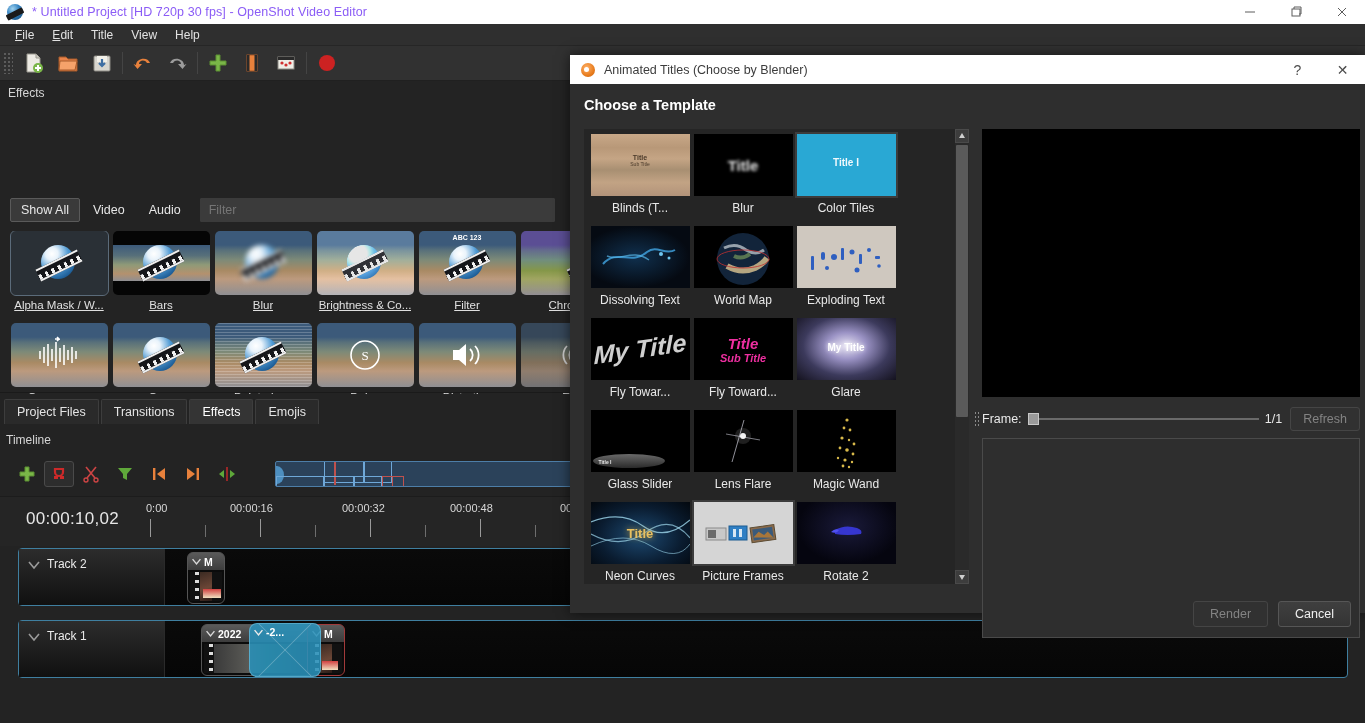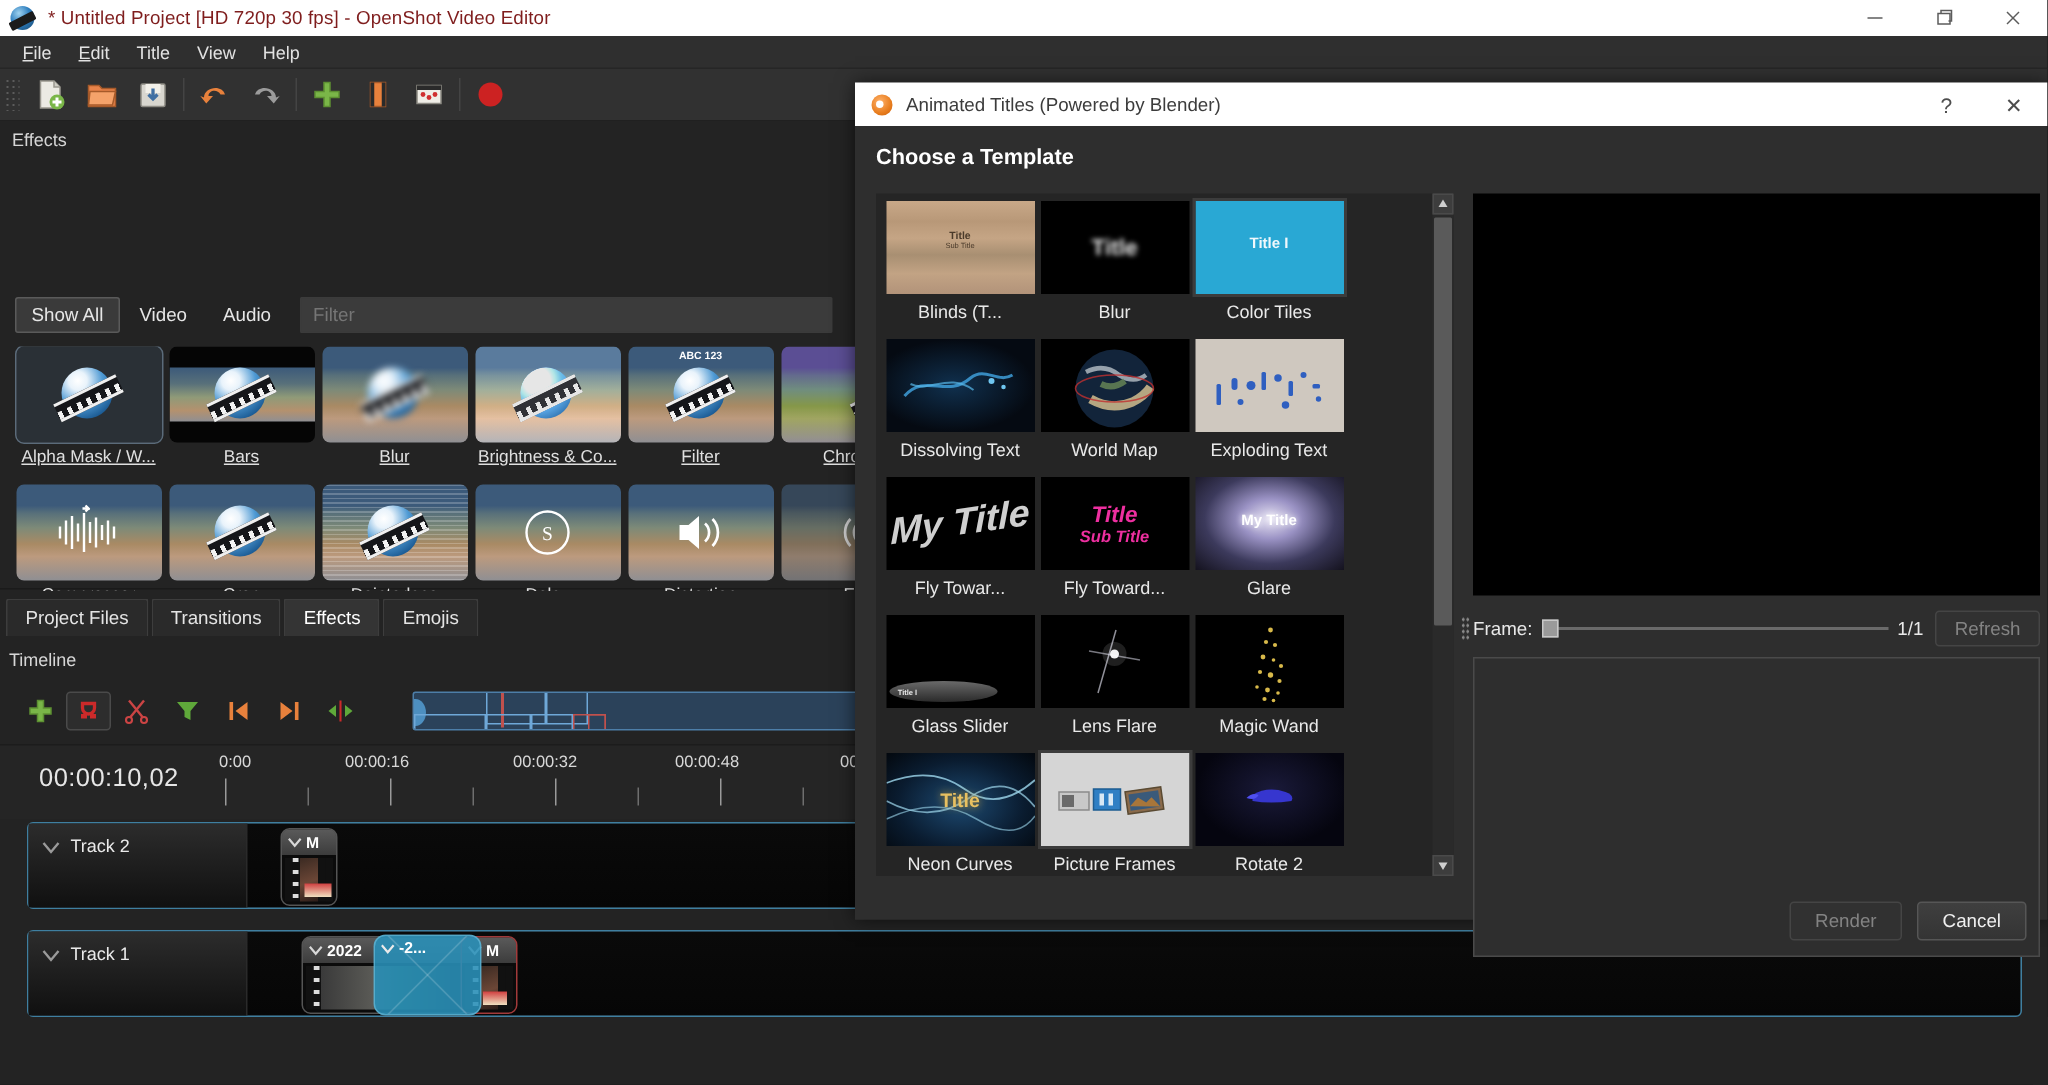--- a/index.html
+++ b/index.html
@@ -19,21 +19,21 @@
   .winbar .logo { width:18px; height:18px; margin-left:6px; position:relative; }
   .winbar .logo .sph {
     position:absolute; left:1px; top:1px; width:16px; height:16px; border-radius:50%;
     background:radial-gradient(circle at 35% 30%, #9fd2ef 0%, #2f7fbf 45%, #15456e 100%);
   }
   .winbar .logo .strip {
     position:absolute; left:0px; top:8px; width:18px; height:6px;
     background:#1b1b1b; transform:rotate(-27deg); border-radius:1px;
   }
   .winbar .title {
-    margin-left:8px; font-size:12.5px; color:#7f1d1d; letter-spacing:0.1px;
+    margin-left:8px; font-size:12.5px; color:#8b5cf6; letter-spacing:0.1px;
   }
   .winbar .wbtns { margin-left:auto; display:flex; height:24px; }
   .winbar .wbtn {
     width:46px; height:24px; display:flex; align-items:center; justify-content:center;
     color:#5c5c5c; font-size:13px;
   }
   .winbar .wbtn svg { display:block; }
 
   
   .menubar {
@@ -753,21 +753,21 @@
     </div>
 
   </div>
 
   <div class="dialog">
     <div class="dlg-title">
       <div class="bico">
           <div class="o"></div>
           <div class="eye"></div>
         </div>
-      <div class="t">Animated Titles (Powered by Blender)</div>
+      <div class="t">Animated Titles (Choose by Blender)</div>
       <div class="acts">
         <div>?</div>
         <div>✕</div>
       </div>
     </div>
 
     <div class="dlg-body">
       <div class="choose-lbl">Choose a Template</div>
 
       <div class="tpl-area">

